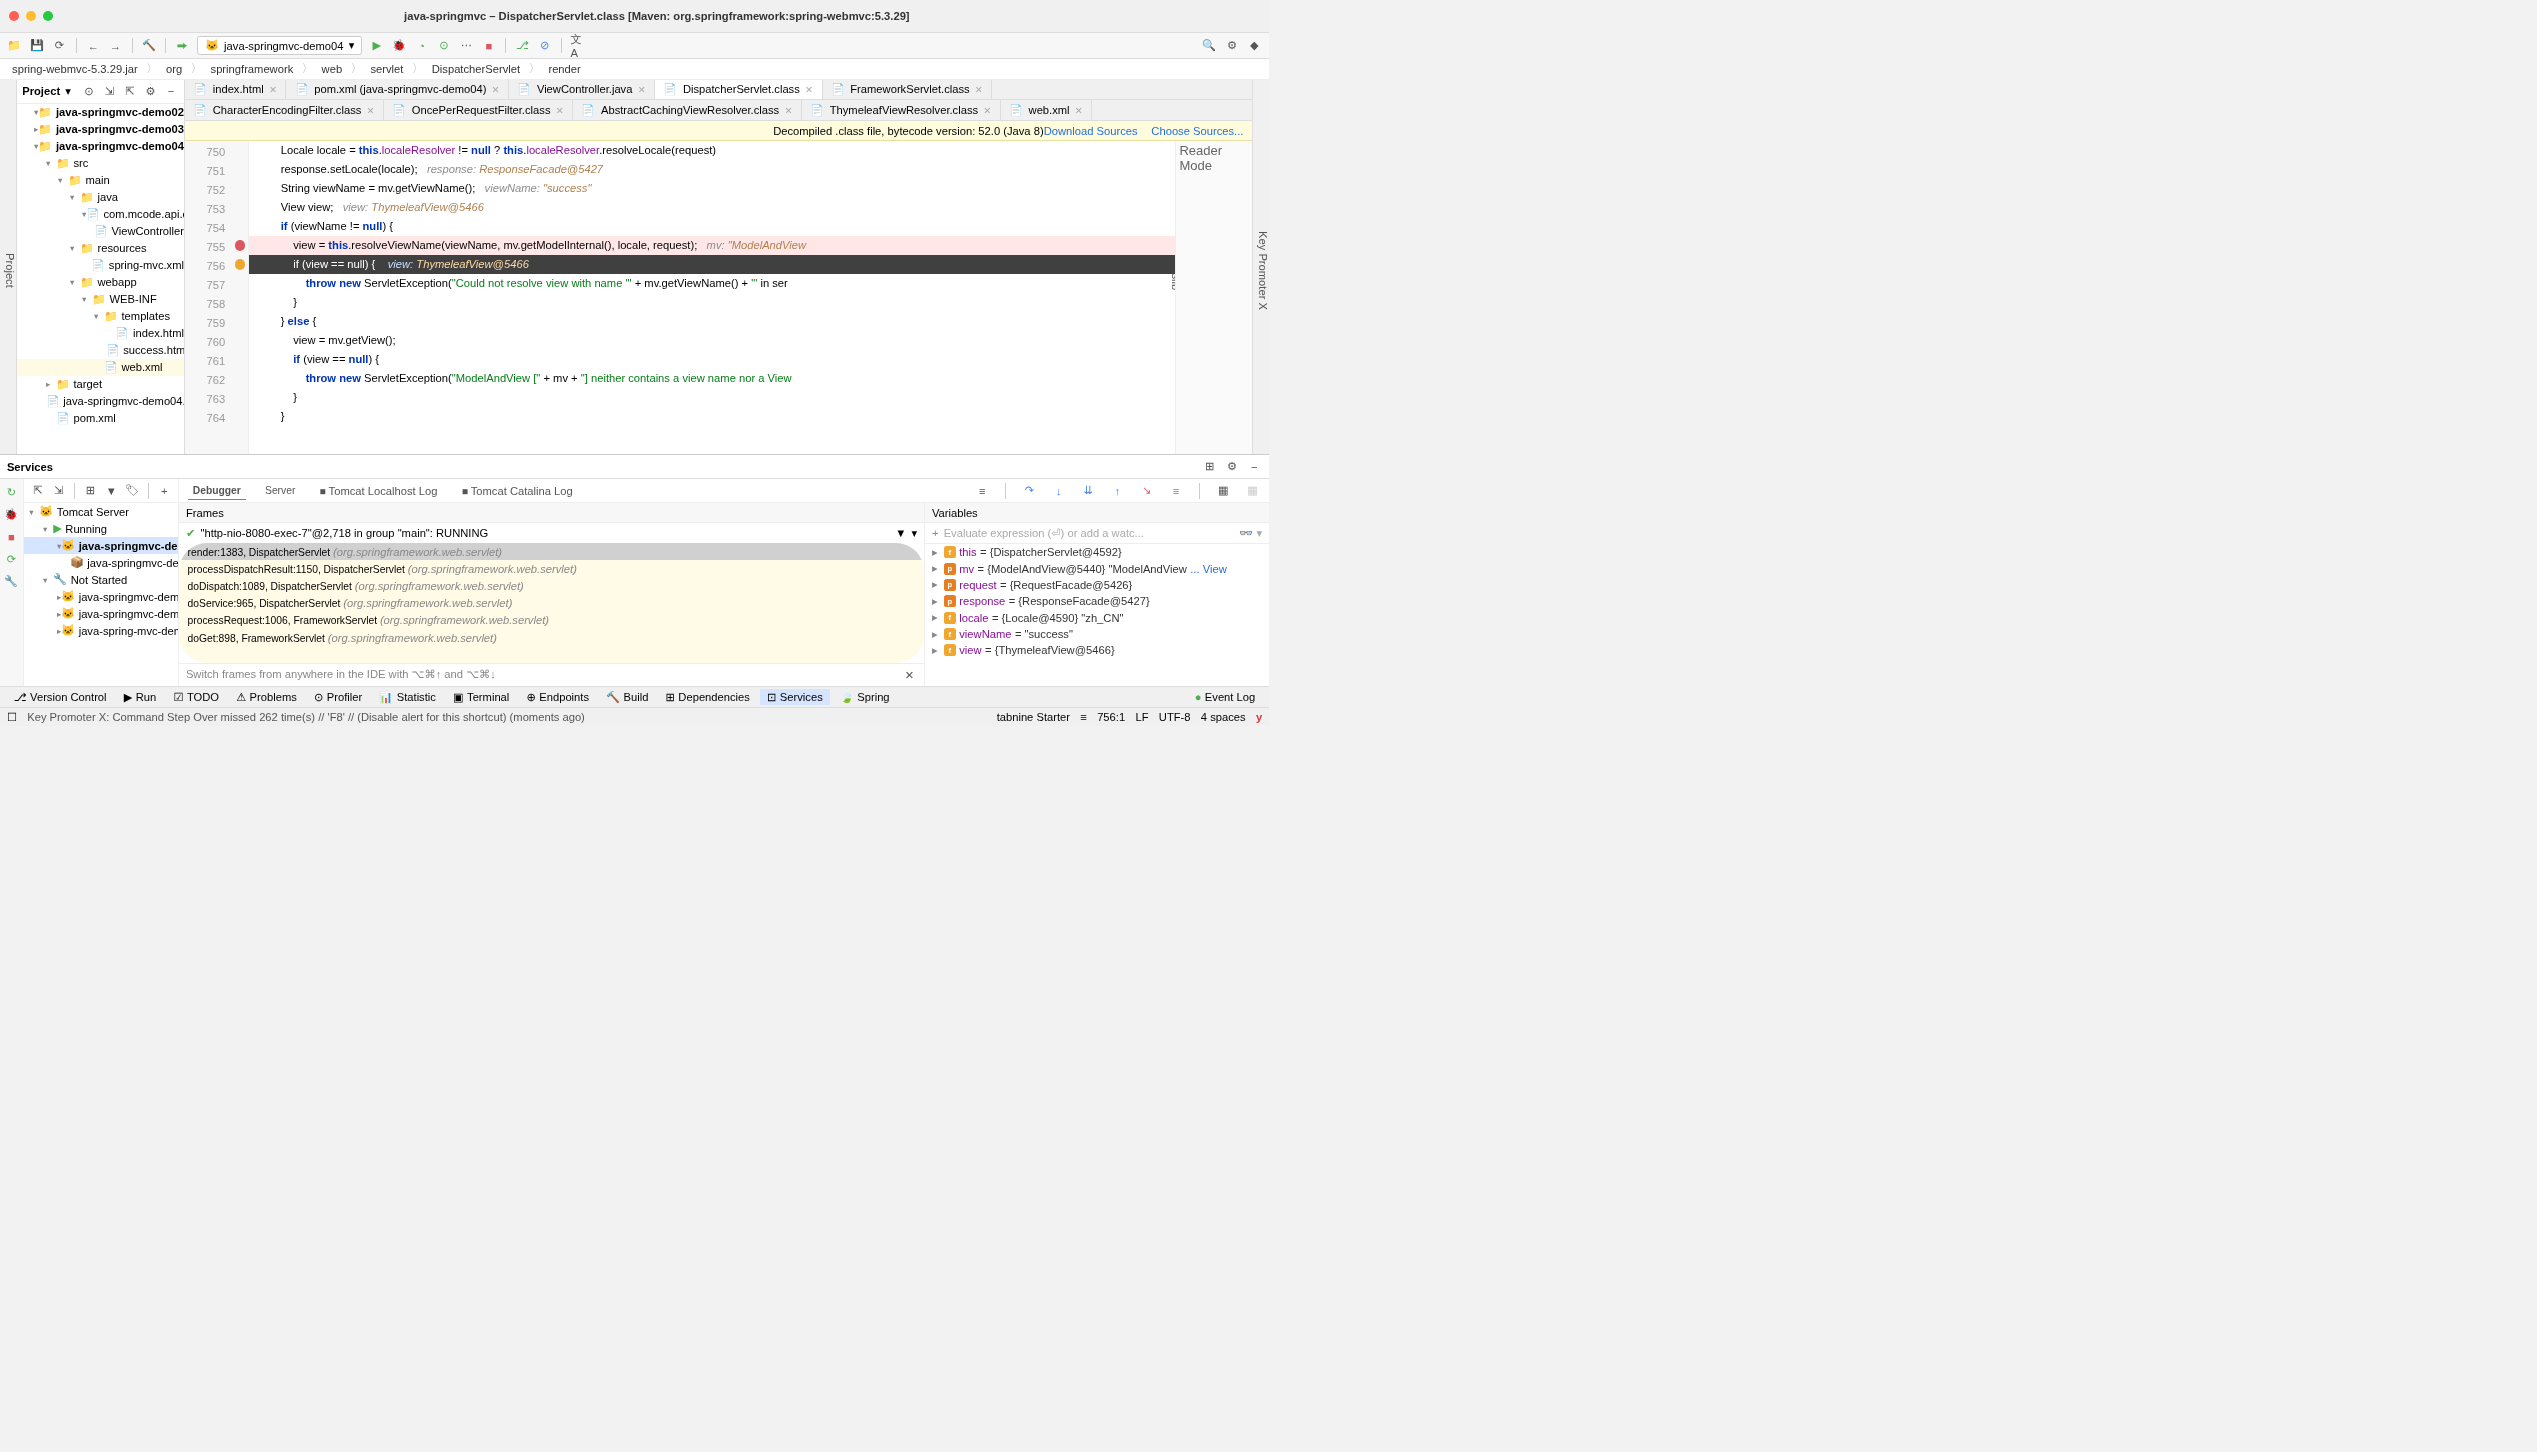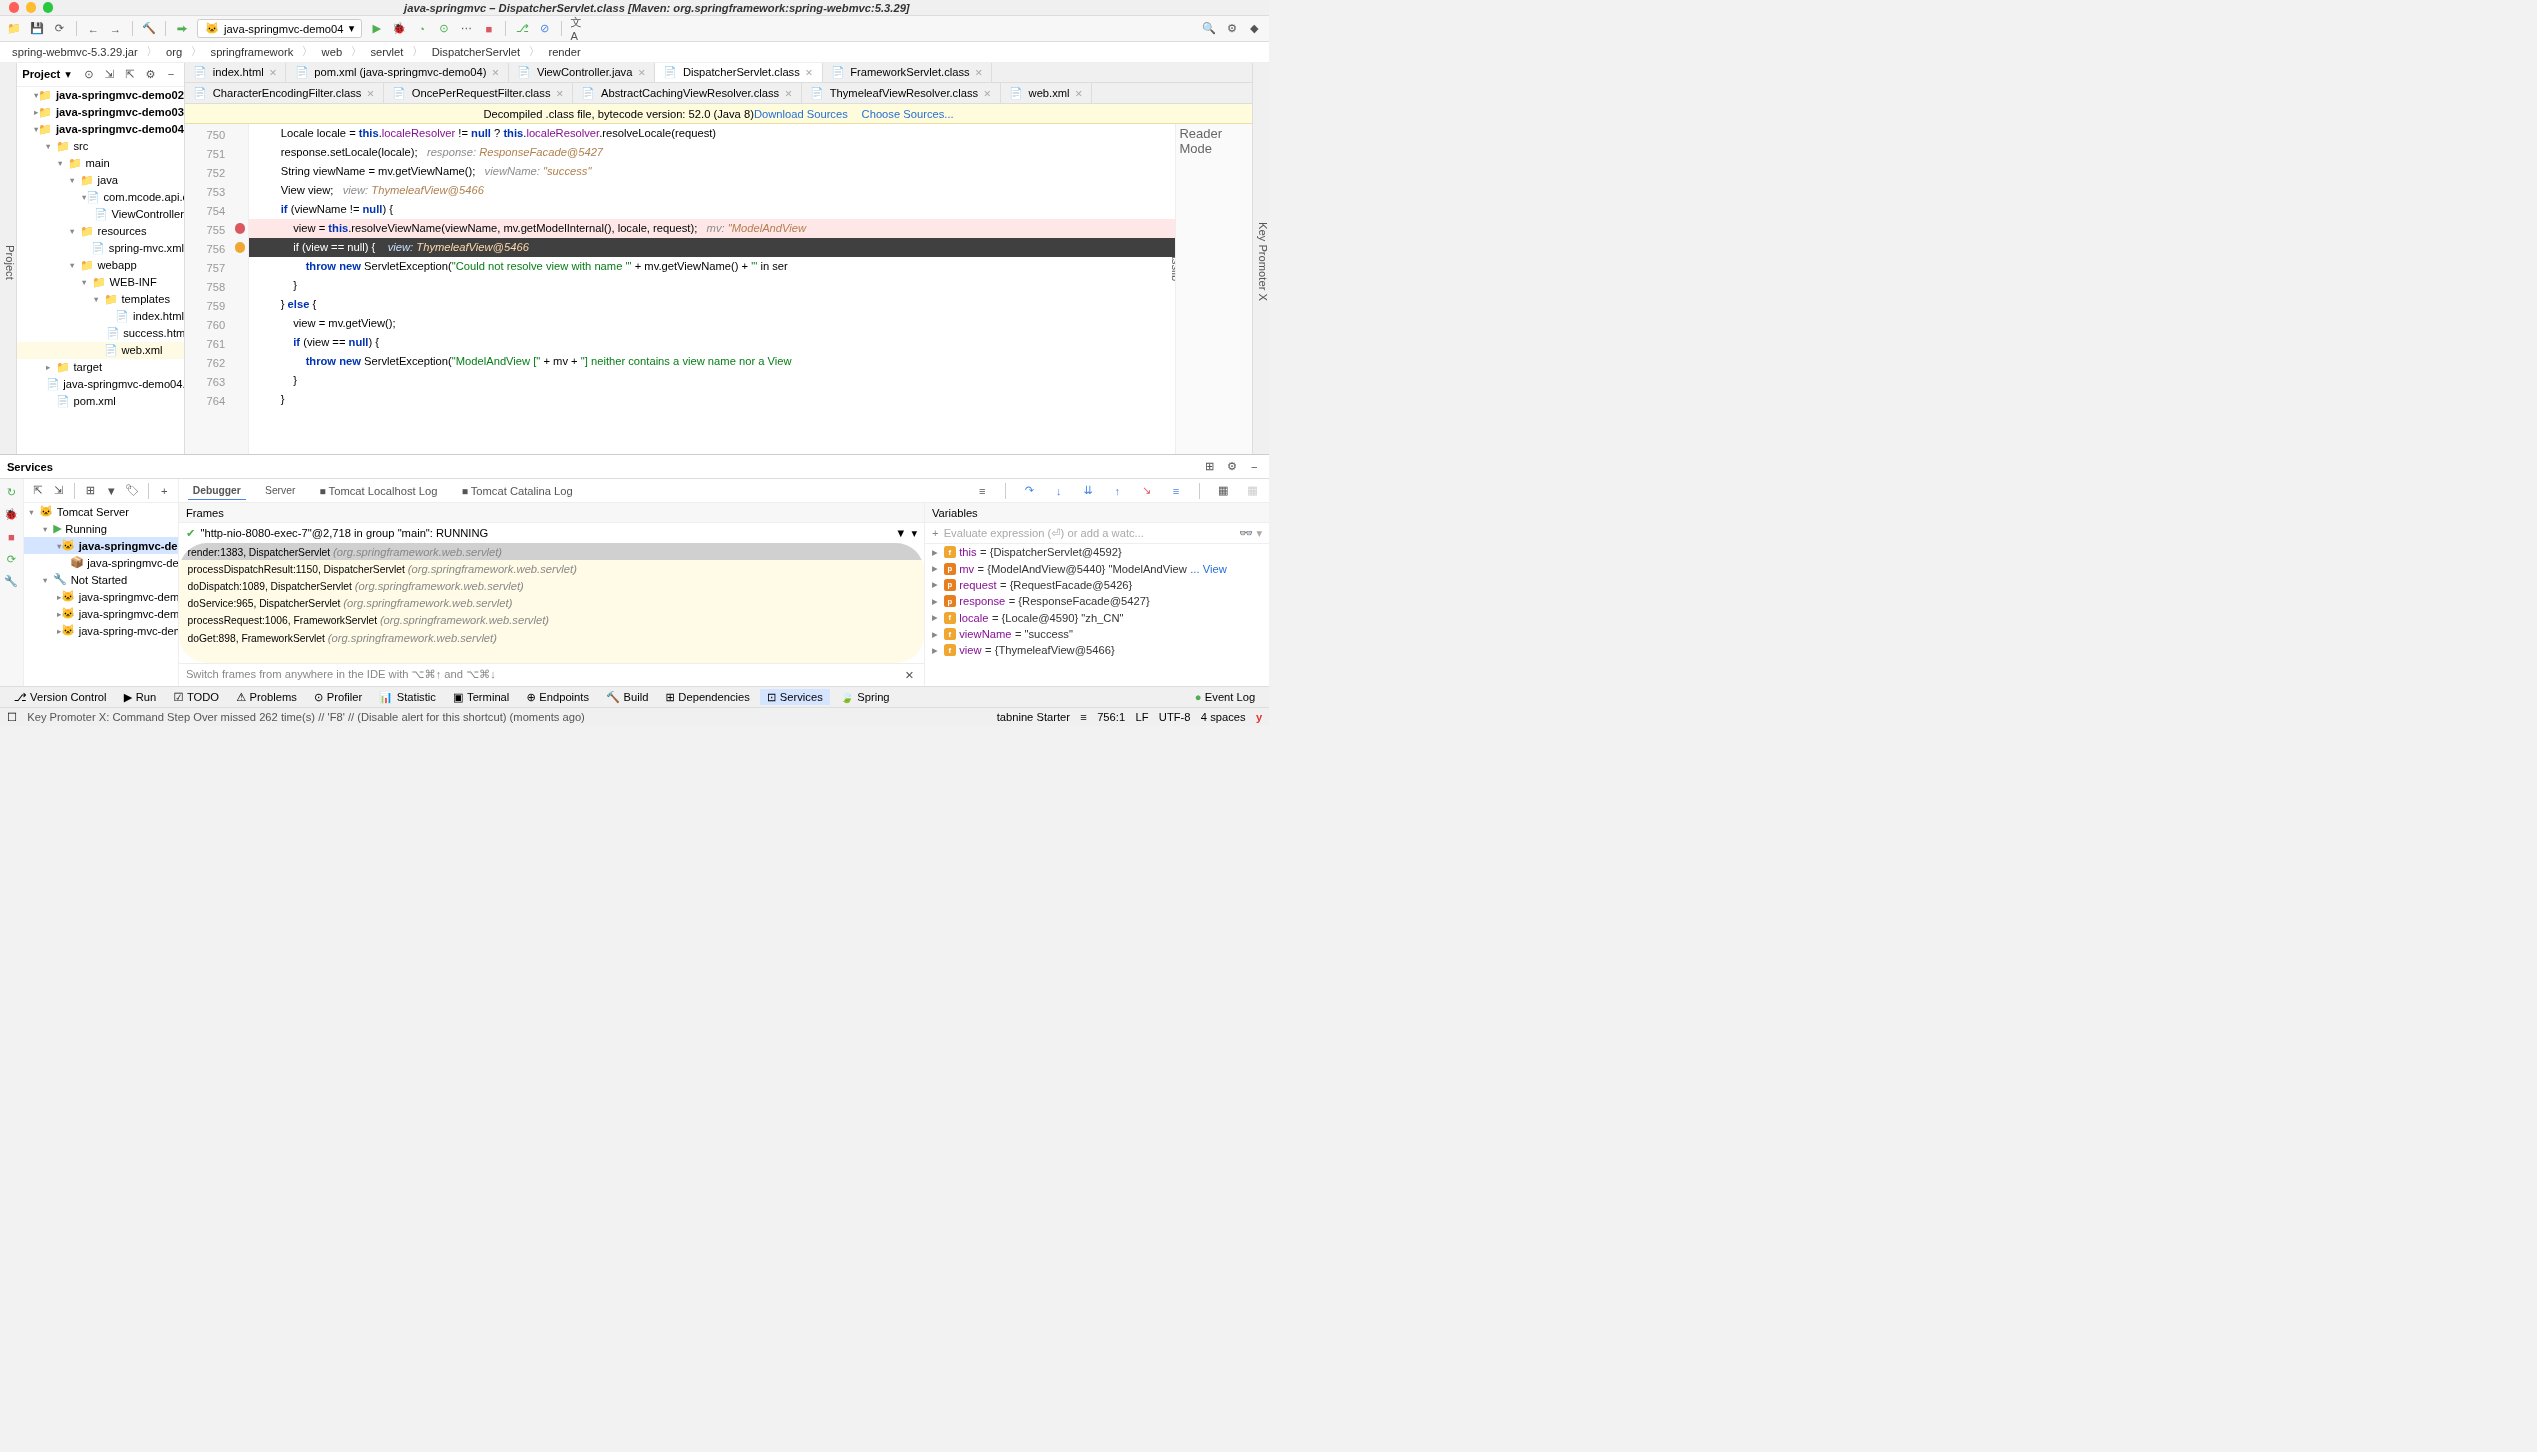--- a/index.html
+++ b/index.html
@@ -1,18 +1,18 @@
 <!DOCTYPE html>
 <html><head>
 <meta charset="utf-8">
 <style>
 * { margin: 0; padding: 0; box-sizing: border-box; font-family: -apple-system, "Segoe UI", sans-serif; font-size: 11.2px; }
 body { background: #f2f2f2; overflow: hidden; }
 .window { width: 1269px; height: 726px; background: #fff; display: flex; flex-direction: column; }
-.titlebar { height: 16px; background: #f0f0f0; display: flex; align-items: center; padding: 0 8.6px; border-bottom: 0.9px solid #ddd; font-style: italic; }
+.titlebar { height: 33px; background: #f0f0f0; display: flex; align-items: center; padding: 0 8.6px; border-bottom: 0.9px solid #ddd; }
 .traffic { display: flex; gap: 6.9px; }
 .dot { width: 10.3px; height: 10.3px; border-radius: 50%; }
 .dot.r { background: #ff5f57; } .dot.y { background: #febc2e; } .dot.g { background: #28c840; }
 .title { flex: 1; text-align: center; font-weight: 600; color: #333; }
 .toolbar { height: 26px; background: #f7f7f7; display: flex; align-items: center; padding: 0 6.9px; gap: 6.9px; border-bottom: 0.9px solid #ddd; }
 .tb-icon { width: 15.5px; height: 15.5px; display: flex; align-items: center; justify-content: center; color: #555; cursor: pointer; }
 .tb-sep { width: 0.9px; height: 15.5px; background: #ccc; margin: 0 1.7px; }
 .run-config { display: flex; align-items: center; background: #fff; border: 0.9px solid #ccc; border-radius: 2.6px; padding: 1.7px 6.9px; gap: 5.2px; }
 .breadcrumb { height: 20.6px; display: flex; align-items: center; padding: 0 6.9px; gap: 3.4px; border-bottom: 0.9px solid #eee; font-size: 10.3px; }
 .crumb { padding: 1.7px 5.2px; cursor: pointer; color: #333; }
@@ -27,21 +27,21 @@
 .tree-row.sel { background: #fffae3; }
 .tree-arrow { width: 10.3px; color: #888; font-size: 8.6px; }
 .tree-icon { width: 13.8px; margin-right: 3.4px; }
 .bold { font-weight: 700; }
 .editor-area { flex: 1; display: flex; flex-direction: column; min-width: 0; }
 .tabs { display: flex; background: #f0f0f0; border-bottom: 0.9px solid #ddd; overflow: hidden; }
 .tab-row { display: flex; flex-wrap: wrap; }
 .tab { display: flex; align-items: center; padding: 3.4px 8.6px; gap: 5.2px; border-right: 0.9px solid #ddd; cursor: pointer; font-size: 10.3px; background: #f0f0f0; }
 .tab.active { background: #fff; }
 .tab-close { color: #aaa; font-size: 9.5px; }
-.banner { background: #fffbdd; padding: 3.4px 8.6px; display: flex; align-items: center; justify-content: center; border-bottom: 0.9px solid #e8e0a0; font-size: 10.3px; }
+.banner { background: #fffbdd; padding: 3.4px 8.6px; display: flex; align-items: center; justify-content: flex-end; border-bottom: 0.9px solid #e8e0a0; font-size: 10.3px; }
 .banner-links { display: flex; gap: 13.8px; }
 .banner-link { color: #2470d8; cursor: pointer; }
 .code-wrap { flex: 1; display: flex; min-height: 0; position: relative; }
 .gutter { width: 47px; background: #f7f7f7; text-align: right; color: #999; font-family: "JetBrains Mono", Menlo, monospace; font-size: 10.3px; padding-top: 1.7px; }
 .gutter-line { height: 19px; padding-right: 6.9px; line-height: 19px; }
 .gutter-marks { width: 17px; background: #f7f7f7; border-right: 0.9px solid #eee; }
 .mark { height: 19px; display: flex; align-items: center; justify-content: center; }
 .bp { width: 10.3px; height: 10.3px; background: #db5860; border-radius: 50%; }
 .exec { width: 10.3px; height: 10.3px; background: #f0a732; border-radius: 50%; }
 .code { flex: 1; font-family: "JetBrains Mono", Menlo, monospace; font-size: 10.3px; overflow: hidden; position: relative; }

